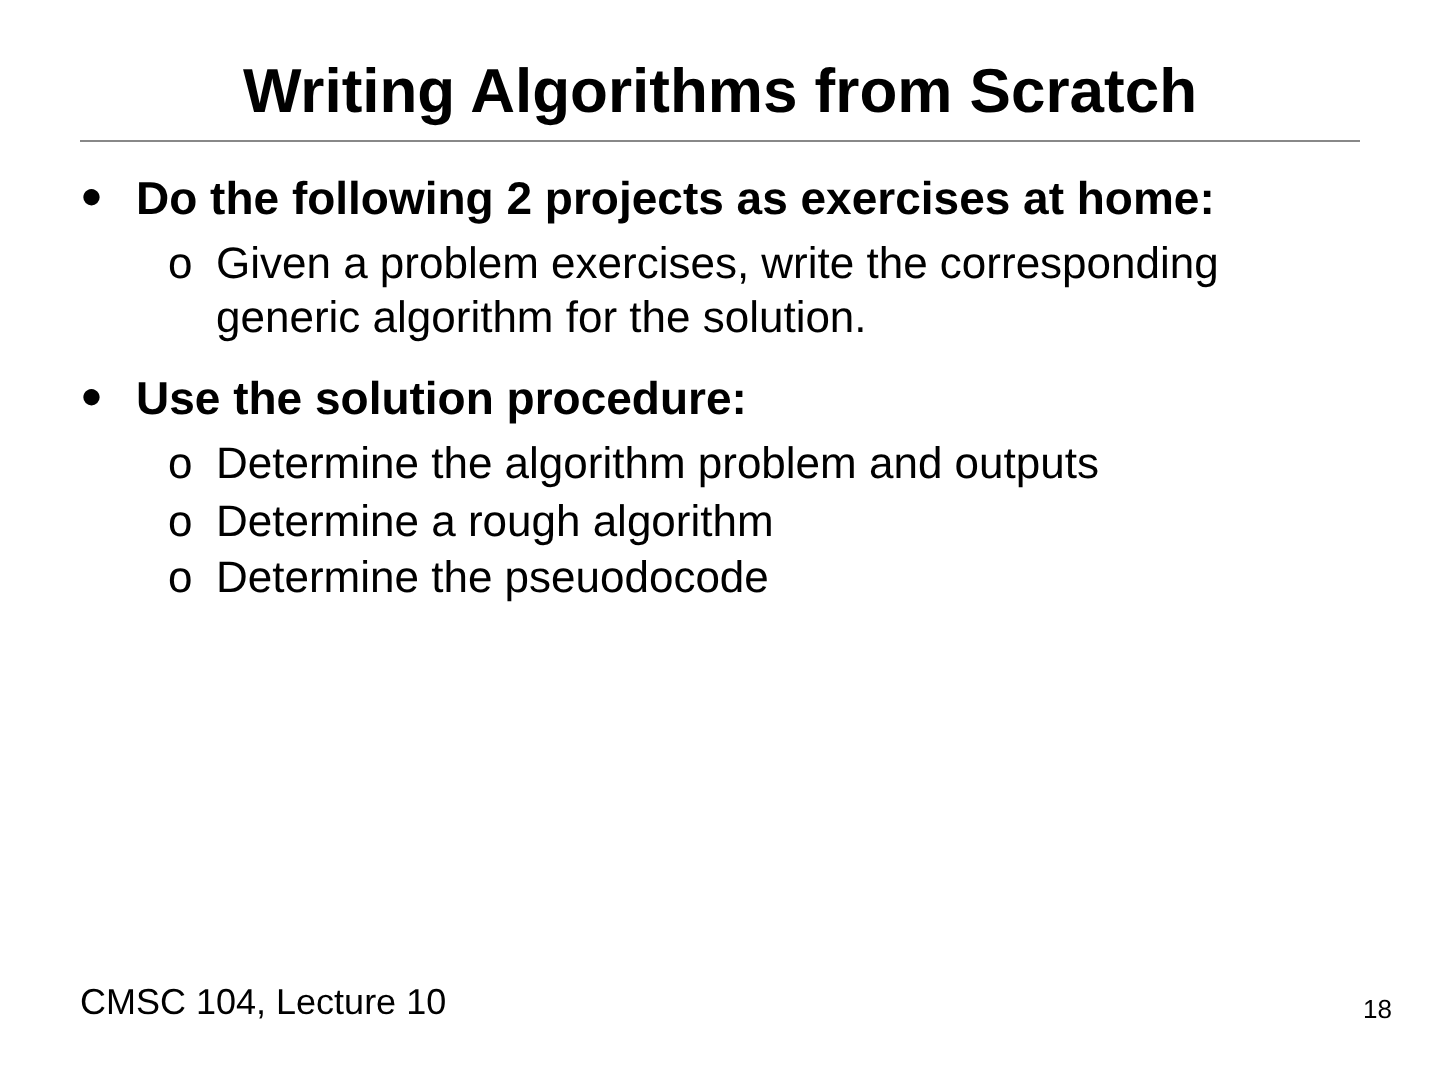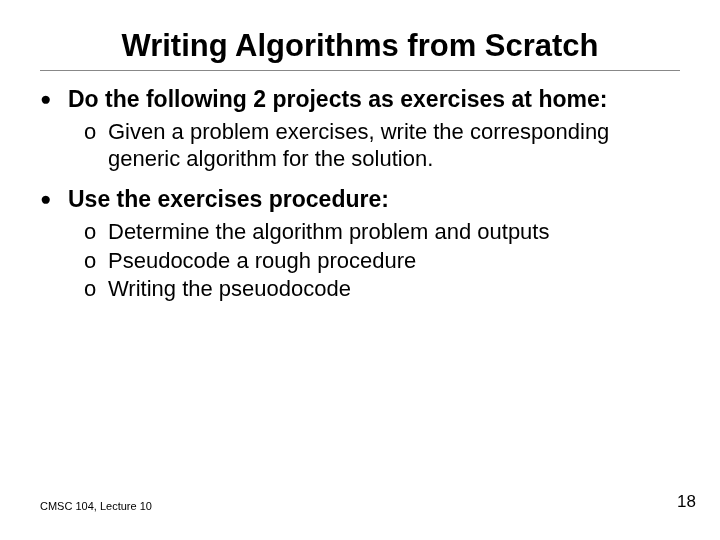--- a/index.html
+++ b/index.html
@@ -8,22 +8,22 @@
   .title { font-size: 31px; text-align: center; margin-bottom: 6px; }
   .rule { border: none; border-top: 1.5px solid #888; margin: 0 0 14px 0; }
   .body { font-size: 23px; line-height: 1.22; }
   .l1 { display: flex; margin-bottom: 6px; }
   .l1 .bullet { width: 28px; flex: 0 0 28px; font-size: 19px; line-height: 1.45; }
   .l1 .text { flex: 1; font-weight: bold; }
   .l2 { display: flex; margin: 2px 0 2px 44px; font-size: 22px; }
   .l2 .sb { width: 24px; flex: 0 0 24px; }
   .l2 .text { flex: 1; }
   .gap { height: 10px; }
-  .footer-left { position: absolute; left: 40px; bottom: 28px; font-size: 11px; }
-  .footer-right { position: absolute; right: 24px; bottom: 28px; font-size: 17px; }
+  .footer-left { position: absolute; left: 40px; bottom: 28px; font-size: 18px; }
+  .footer-right { position: absolute; right: 24px; bottom: 28px; font-size: 13px; }
 </style>
 </head>
 <body>
 
 <div class="slide">
   <h1 class="title">Writing Algorithms from Scratch</h1>
   <hr class="rule">
 
   <div class="body">
 
@@ -33,32 +33,32 @@
     </div>
     <div class="l2">
       <div class="sb">o</div>
       <div class="text">Given a problem exercises, write the corresponding generic algorithm for the solution.</div>
     </div>
 
     <div class="gap"></div>
 
     <div class="l1">
       <div class="bullet">●</div>
-      <div class="text">Use the exercises procedure:</div>
+      <div class="text">Use the solution procedure:</div>
     </div>
     <div class="l2">
       <div class="sb">o</div>
       <div class="text">Determine the algorithm problem and outputs</div>
     </div>
     <div class="l2">
       <div class="sb">o</div>
-      <div class="text">Pseudocode a rough procedure</div>
+      <div class="text">Determine a rough algorithm</div>
     </div>
     <div class="l2">
       <div class="sb">o</div>
-      <div class="text">Writing the pseuodocode</div>
+      <div class="text">Determine the pseuodocode</div>
     </div>
 
   </div>
 
   <div class="footer-left">CMSC 104, Lecture 10</div>
   <div class="footer-right">18</div>
 </div>
 
 </body></html>

